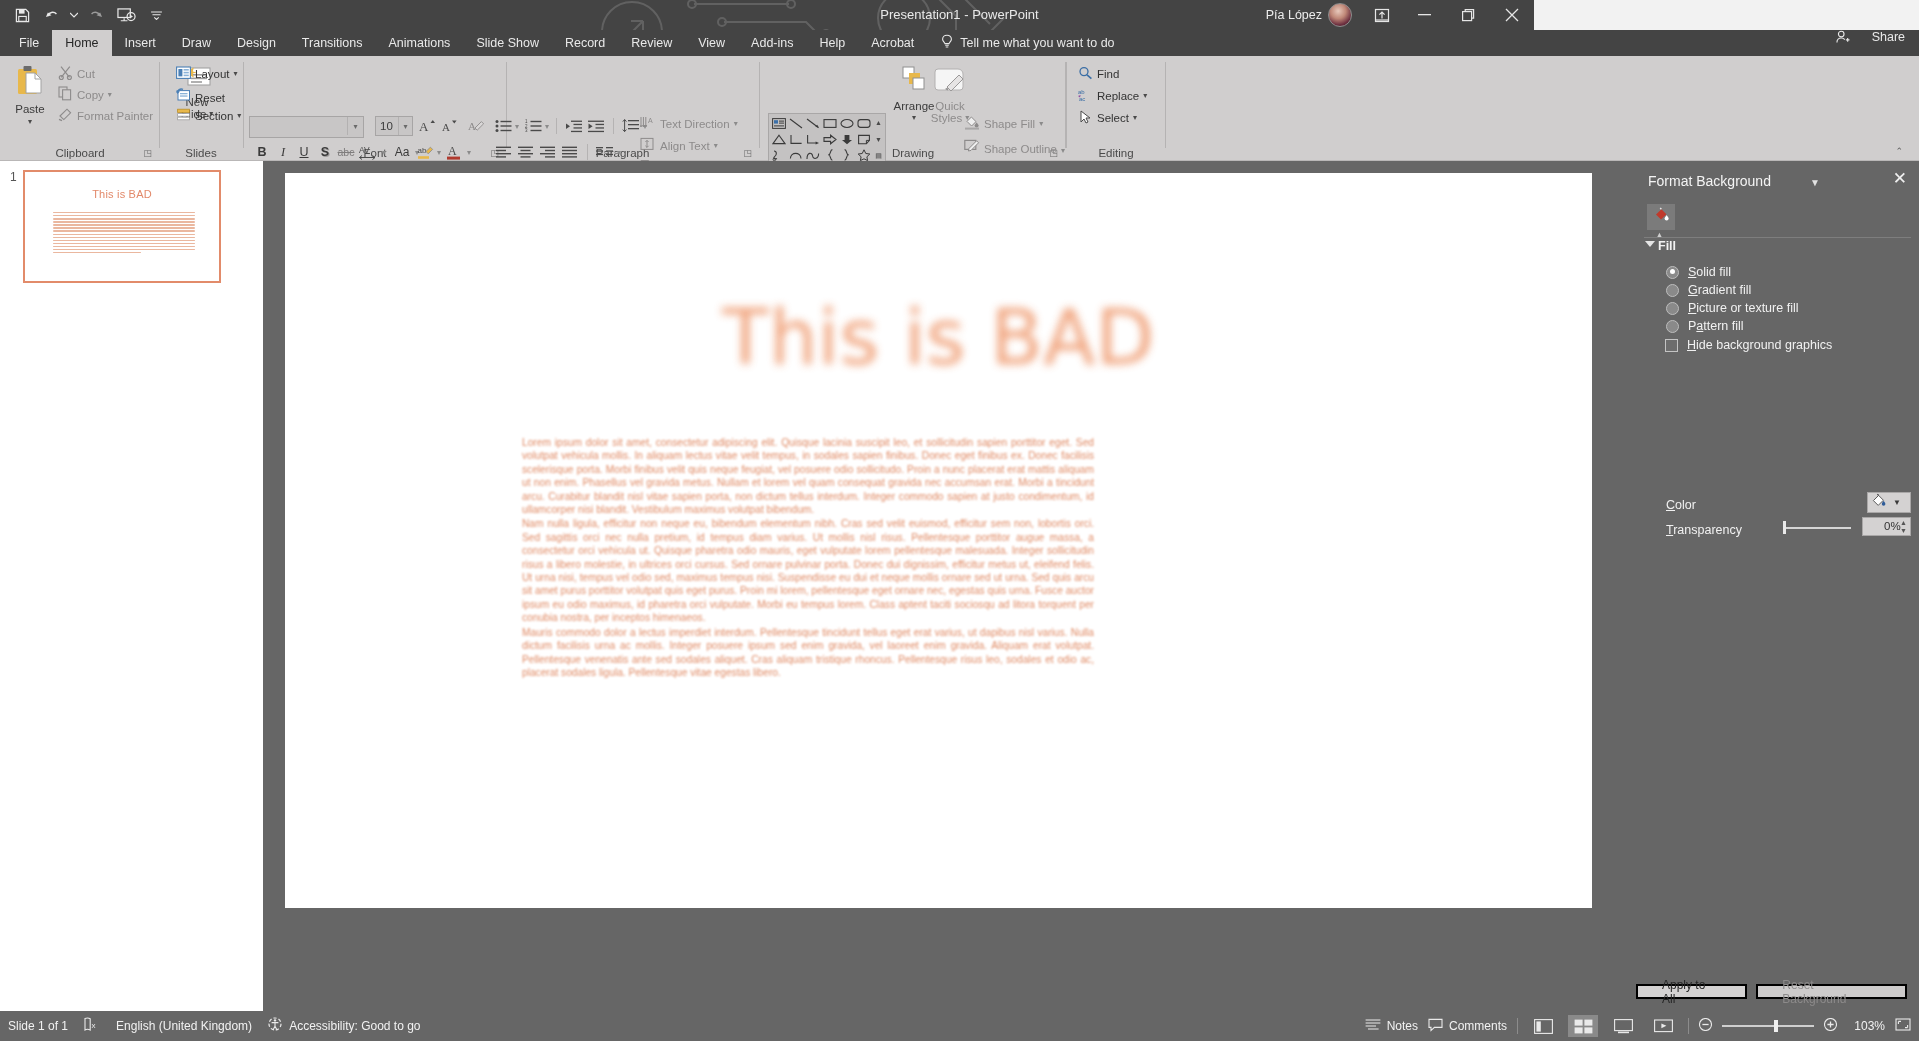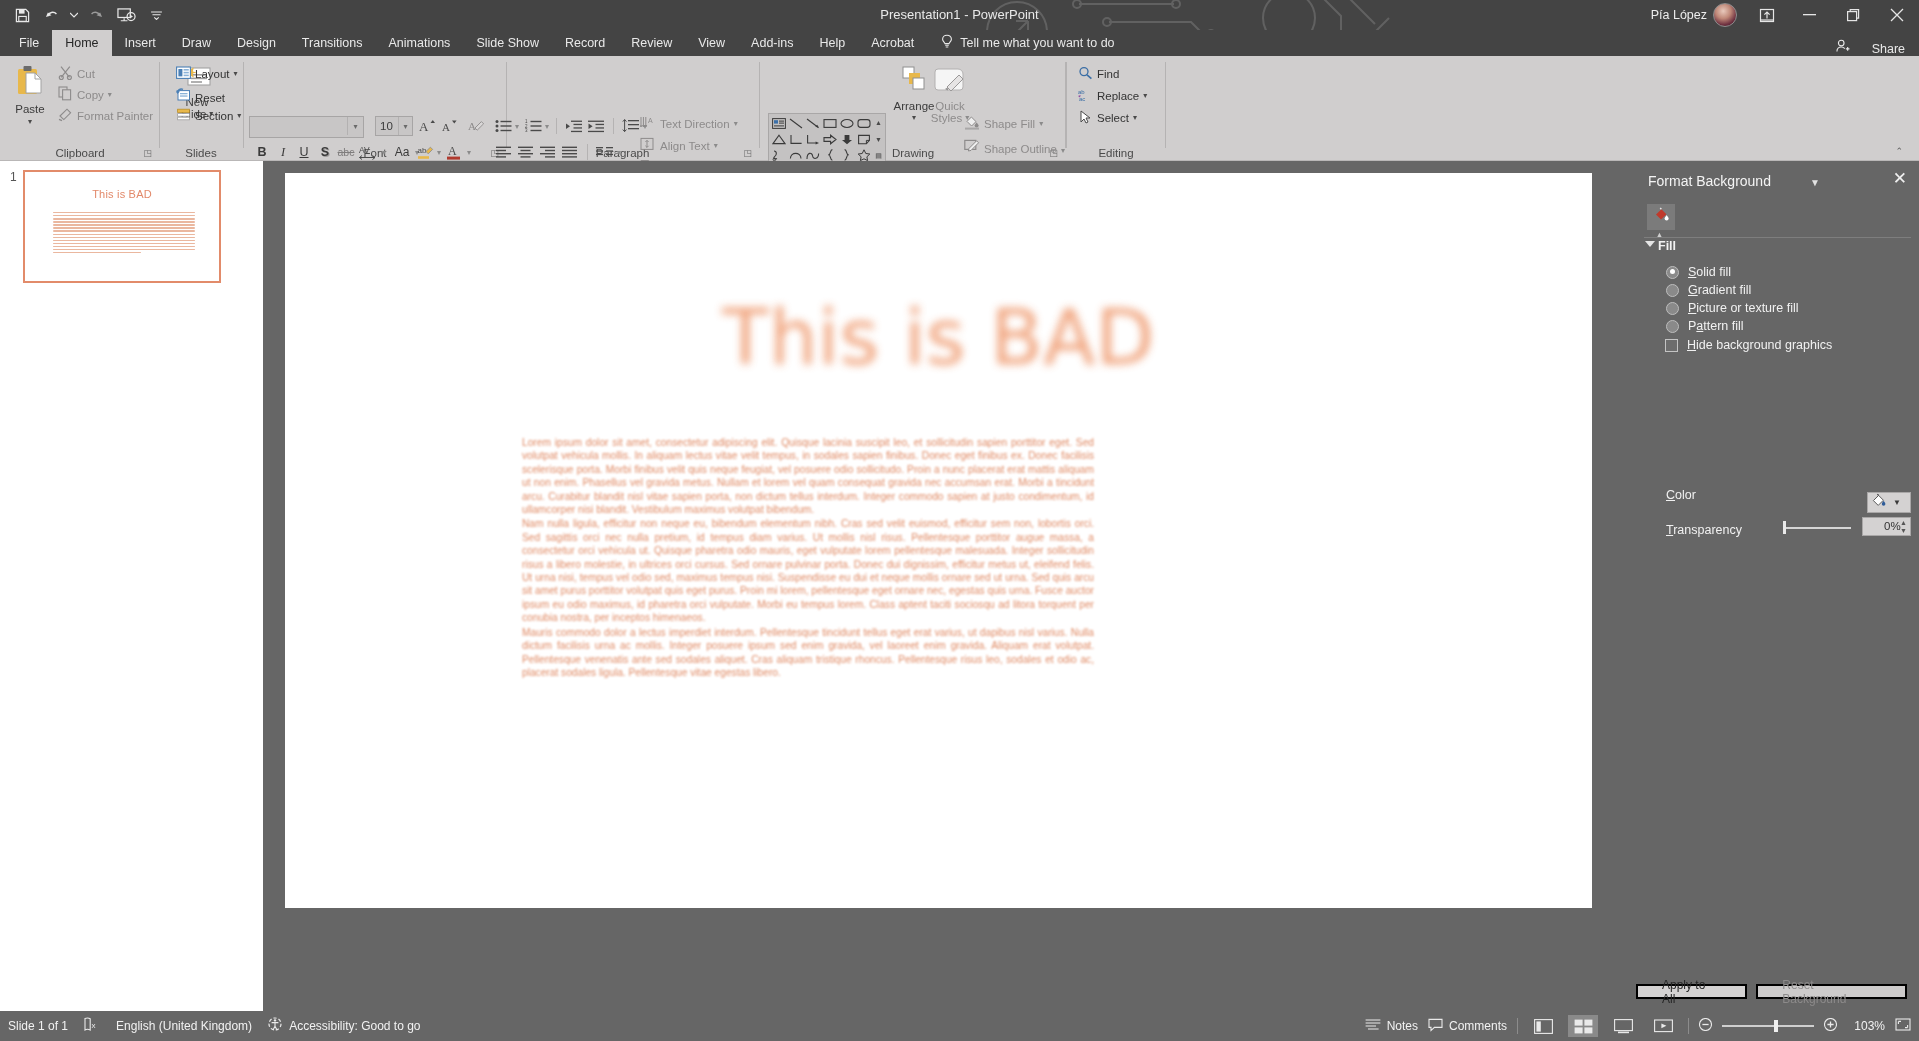--- a/index.html
+++ b/index.html
@@ -7,21 +7,21 @@
     width:1919px;height:1041px;overflow:hidden;
     font-family:"Liberation Sans", sans-serif;
     font-size:12.5px;
     background:#f2f2f2;
     -webkit-font-smoothing:antialiased;
   }
   .app{position:relative;width:1919px;height:1041px;}
 
   
   .titlebar{
-    position:absolute;left:0;top:0;width:1919px;height:30px;
+    position:absolute;left:0;top:0;width:1534px;height:30px;
     background:#444444;overflow:hidden;
   }
   .qat{position:absolute;left:8px;top:0;height:30px;display:flex;align-items:center;gap:2px;}
   .qat-btn{width:28px;height:26px;display:flex;align-items:center;justify-content:center;color:#e8e8e8;}
   .qat-btn.dim{color:#9b9b9b;}
   .qat-btn svg{display:block;}
   .title-text{
     position:absolute;left:0;top:0;width:1919px;height:30px;
     line-height:30px;text-align:center;color:#e9e9e9;font-size:13px;
     pointer-events:none;
@@ -41,21 +41,21 @@
   .tabbar{
     position:absolute;left:0;top:30px;width:1919px;height:26px;background:#444444;
   }
   .tabs{display:flex;align-items:flex-end;height:26px;padding-left:6px;}
   .tab{
     height:26px;line-height:26px;padding:0 13px;color:#e9e9e9;font-size:12.5px;white-space:nowrap;
   }
   .tab.active{background:#d0cece;color:#262626;}
   .tellme{display:flex;align-items:center;height:26px;margin-left:14px;color:#e9e9e9;gap:7px;font-size:12.5px;}
   .share{
-    position:absolute;right:14px;top:0;height:26px;display:flex;align-items:flex-end;gap:22px;
+    position:absolute;right:14px;top:0;height:26px;display:flex;align-items:flex-start;gap:22px;
     color:#e9e9e9;font-size:12.5px;
   }
 
   
   .ribbon{
     position:absolute;left:0;top:56px;width:1919px;height:104px;background:#d0cece;
     border-bottom:1px solid #b9b7b7;
   }
   .rgroup{position:absolute;top:0;height:104px;}
   .rgroup-label{
@@ -944,21 +944,21 @@
       </div>
       <div class="opt" style="top:158px;">
         <span class="radio"></span>
         <span>P<span class="ul">a</span>ttern fill</span>
       </div>
       <div class="opt" style="top:177px;left:29px;">
         <span class="cbx"></span>
         <span><span class="ul">H</span>ide background graphics</span>
       </div>
 
-      <div class="lbl" style="top:327px;"><span class="ul">C</span>olor</div>
+      <div class="lbl" style="top:337px;"><span class="ul">C</span>olor</div>
       <div class="colorbtn">
         <span>
           <svg width="20" height="17" viewBox="0 0 20 17">
               <path d="M2.4 7.6 L7.6 2.4 L12.4 7.2 L7.2 12.4 Z" fill="#ffffff" stroke="#5a5a5a" stroke-width="1"></path>
               <path d="M7.6 2.4 L6.4 1.2" stroke="#3a3a3a" stroke-width="1.2"></path>
               <path d="M12.6 8 C12.6 8 14.4 9.8 14.4 10.9 A1.8 1.8 0 0 1 10.8 10.9 C10.8 9.8 12.6 8 12.6 8Z" fill="#2f5c99"></path>
             </svg>
         </span>
         <span class="car">▼</span>
       </div>

